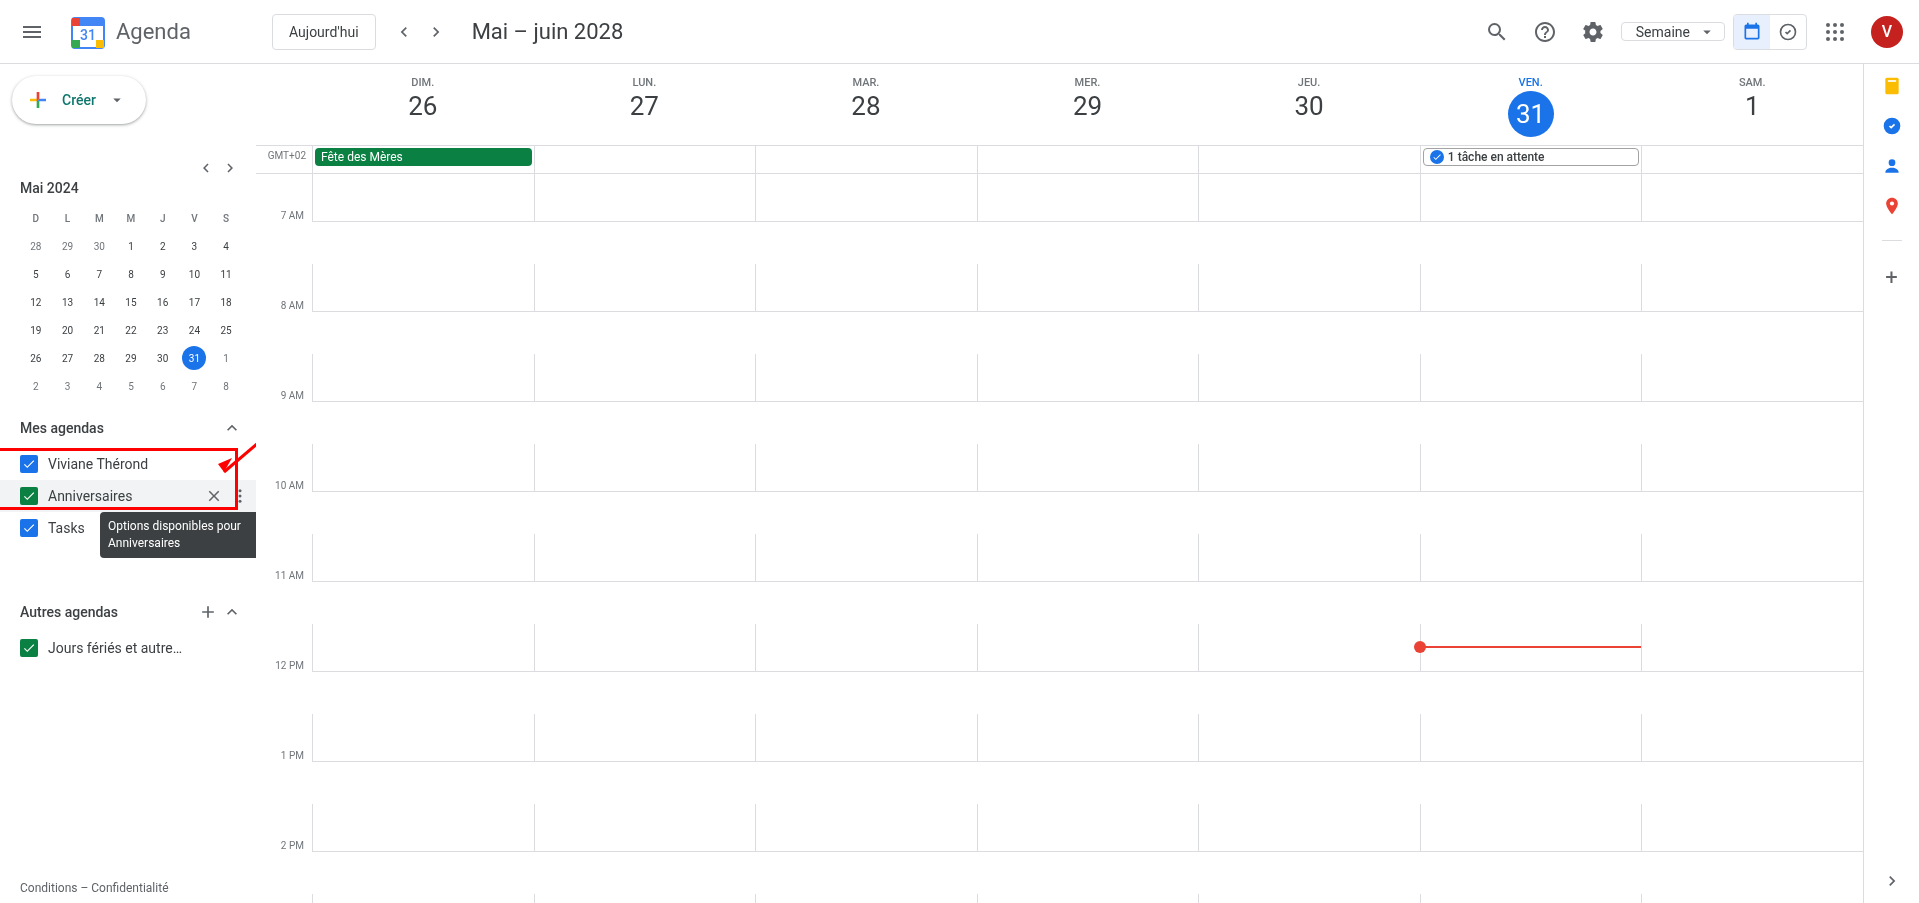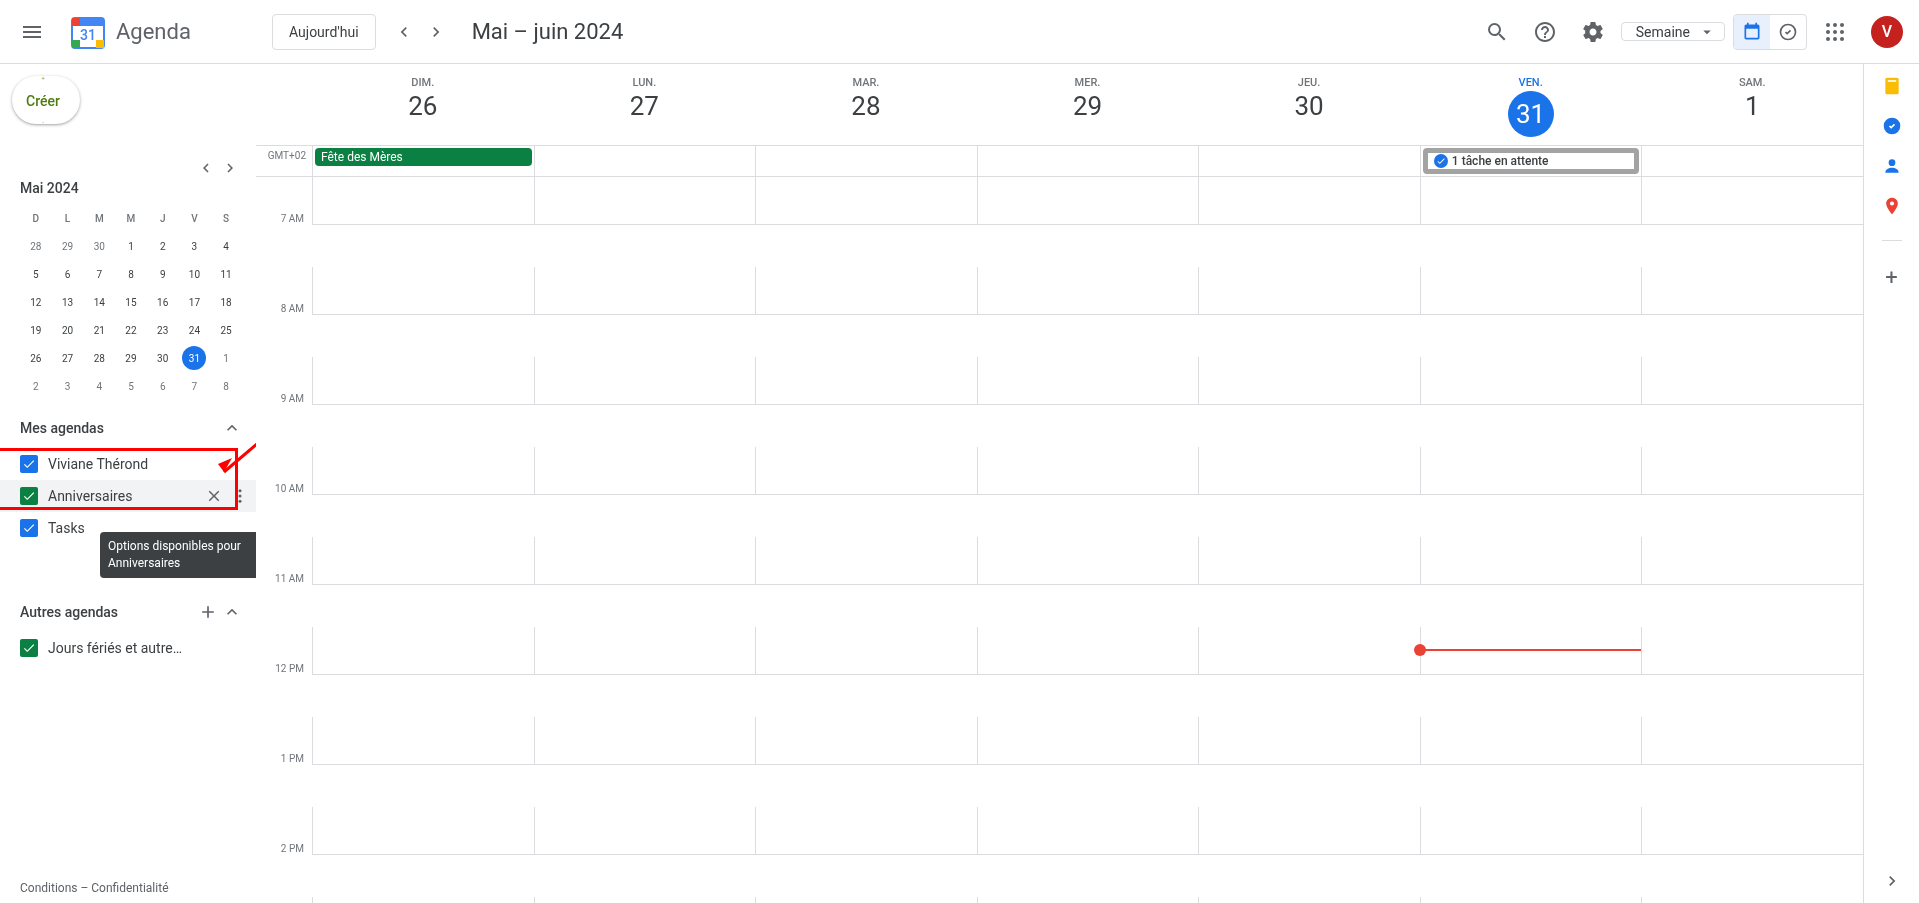--- a/index.html
+++ b/index.html
@@ -24,21 +24,21 @@
 .toggle-btn { width: 36px; height: 34px; display: flex; align-items: center; justify-content: center; cursor: pointer; }
 .toggle-btn.active { background: #e8f0fe; }
 .apps-btn { width: 40px; height: 40px; display: flex; align-items: center; justify-content: center; cursor: pointer; }
 .avatar { width: 32px; height: 32px; border-radius: 50%; background: #c5221f; color: #fff; display: flex; align-items: center; justify-content: center; font-size: 16px; font-weight: 500; cursor: pointer; margin: 0 8px; }
 
 
 .body { display: flex; height: calc(100vh - 64px); }
 
 
 .sidebar { width: 256px; padding: 8px 0 0 0; overflow: hidden; display: flex; flex-direction: column; }
-.create-btn { display: flex; align-items: center; gap: 12px; height: 48px; padding: 0 20px 0 14px; border: none; border-radius: 24px; box-shadow: 0 1px 2px 0 rgba(60,64,67,.3), 0 1px 3px 1px rgba(60,64,67,.15); background: #fff; font-size: 14px; font-weight: 500; color: #4d7c0f; cursor: pointer; margin: 4px 0 16px 12px; width: fit-content; flex-direction: column; }
+.create-btn { display: flex; align-items: center; gap: 12px; height: 48px; padding: 0 20px 0 14px; border: none; border-radius: 24px; box-shadow: 0 1px 2px 0 rgba(60,64,67,.3), 0 1px 3px 1px rgba(60,64,67,.15); background: #fff; font-size: 14px; font-weight: 500; color: #0f766e; cursor: pointer; margin: 4px 0 16px 12px; width: fit-content; }
 .create-plus { width: 24px; height: 24px; }
 
 .mini-cal { padding: 0 14px 0 20px; }
 .mini-cal-header { display: flex; align-items: center; justify-content: space-between; margin-bottom: 8px; }
 .mini-cal-title { font-size: 14px; font-weight: 500; color: #3c4043; margin-top: 40px; }
 .mini-cal-nav { display: flex; }
 .mini-cal-arrow { width: 24px; height: 24px; display: flex; align-items: center; justify-content: center; cursor: pointer; color: #5f6368; border-radius: 50%; }
 .mini-cal-grid { display: grid; grid-template-columns: repeat(7, 1fr); gap: 0; }
 .mini-cal-cell { height: 28px; display: flex; align-items: center; justify-content: center; font-size: 10px; color: #70757a; cursor: pointer; }
 .mini-cal-cell.dow { color: #70757a; font-weight: 500; cursor: default; }
@@ -54,42 +54,42 @@
 .cal-list { margin-top: 4px; }
 .cal-item { display: flex; align-items: center; height: 32px; gap: 10px; font-size: 14px; color: #3c4043; position: relative; padding-right: 56px; }
 .cal-item.hovered { background: #f1f3f4; margin: 0 -14px 0 -20px; padding-left: 20px; padding-right: 14px; }
 .cal-item.hovered .cal-item-actions { display: flex; }
 .cal-item-actions { display: none; position: absolute; right: 4px; gap: 2px; }
 .cal-item.hovered .cal-item-actions { display: flex; }
 .cal-action-btn { width: 24px; height: 24px; display: flex; align-items: center; justify-content: center; border-radius: 50%; cursor: pointer; color: #5f6368; }
 .checkbox { width: 18px; height: 18px; border-radius: 2px; display: flex; align-items: center; justify-content: center; flex-shrink: 0; }
 .checkbox svg { width: 14px; height: 14px; }
 
-.tooltip { position: absolute; background: #3c4043; color: #fff; font-size: 12px; padding: 6px 8px; border-radius: 4px; line-height: 1.4; z-index: 100; margin-top: 20px; }
+.tooltip { position: absolute; background: #3c4043; color: #fff; font-size: 12px; padding: 6px 8px; border-radius: 4px; line-height: 1.4; z-index: 100; }
 
 .annotation-box { position: absolute; border: 3px solid #ff0000; pointer-events: none; z-index: 50; }
 .annotation-arrow { position: absolute; pointer-events: none; z-index: 51; }
 
 .footer-links { padding: 8px 20px; font-size: 12px; color: #5f6368; margin-top: auto; }
 
 
 .main { flex: 1; display: flex; overflow: hidden; }
 .calendar-view { flex: 1; display: flex; flex-direction: column; overflow: hidden; }
 .day-headers { display: grid; grid-template-columns: 56px repeat(7, 1fr); border-bottom: 1px solid #dadce0; padding-top: 12px; }
 .day-header { text-align: center; padding-bottom: 8px; position: relative; }
 .day-header .dow { font-size: 11px; color: #70757a; font-weight: 500; text-transform: uppercase; }
 .day-header.today .dow { color: #1a73e8; }
 .day-header .num { font-size: 26px; color: #3c4043; margin-top: 2px; }
 .day-header.today .num span { background: #1a73e8; color: #fff; border-radius: 50%; width: 46px; height: 46px; display: inline-flex; align-items: center; justify-content: center; }
 
 .allday-row { display: grid; grid-template-columns: 56px repeat(7, 1fr); min-height: 28px; border-bottom: 1px solid #dadce0; }
 .tz-label { font-size: 10px; color: #70757a; text-align: right; padding: 4px 6px 0 0; }
 .allday-cell { border-left: 1px solid #dadce0; padding: 2px; }
 .event-chip { background: #0b8043; color: #fff; font-size: 12px; padding: 2px 6px; border-radius: 4px; white-space: nowrap; overflow: hidden; text-overflow: ellipsis; cursor: pointer; }
-.task-chip { background: #fff; border: 5px solid #a3a3a3; color: #3c4043; font-size: 12px; padding: 1px 6px; border-radius: 4px; display: flex; align-items: center; gap: 4px; cursor: pointer; font-weight: 500; white-space: nowrap; }
+.task-chip { background: #fff; border: 1px solid #a3a3a3; color: #3c4043; font-size: 12px; padding: 1px 6px; border-radius: 4px; display: flex; align-items: center; gap: 4px; cursor: pointer; font-weight: 500; white-space: nowrap; }
 .task-chip-icon { width: 14px; height: 14px; background: #1a73e8; border-radius: 50%; display: flex; align-items: center; justify-content: center; }
 
 .time-grid { flex: 1; overflow-y: auto; overflow-x: hidden; position: relative; }
 .time-grid-inner { display: grid; grid-template-columns: 56px repeat(7, 1fr); position: relative; }
 .hour-label { height: 48px; font-size: 10px; color: #70757a; text-align: right; padding-right: 8px; position: relative; top: -6px; margin-top: 42px; }
 .hour-cell { height: 48px; border-left: 1px solid #dadce0; border-bottom: 1px solid #dadce0; }
 .now-line { position: absolute; height: 2px; background: #ea4335; z-index: 5; }
 .now-dot { position: absolute; width: 12px; height: 12px; background: #ea4335; border-radius: 50%; z-index: 6; left: -6px; top: -5px; }
 
 
@@ -129,21 +129,21 @@
       <svg width="20" height="20" viewBox="0 0 24 24" fill="currentColor">
           <path d="M15.41 7.41L14 6l-6 6 6 6 1.41-1.41L10.83 12z"></path>
         </svg>
     </div>
     <div class="nav-arrow">
       <svg width="20" height="20" viewBox="0 0 24 24" fill="currentColor">
           <path d="M10 6L8.59 7.41 13.17 12l-4.58 4.59L10 18l6-6z"></path>
         </svg>
     </div>
   </div>
-  <div class="date-title">Mai – juin 2024</div>
+  <div class="date-title">Mai – juin 2028</div>
 
   <div class="header-right">
     <div class="icon-btn">
       <svg width="24" height="24" viewBox="0 0 24 24" fill="currentColor">
           <path d="M15.5 14h-.79l-.28-.27A6.471 6.471 0 0016 9.5 6.5 6.5 0 109.5 16c1.61 0 3.09-.59 4.23-1.57l.27.28v.79l5 4.99L20.49 19l-4.99-5zm-6 0C7.01 14 5 11.99 5 9.5S7.01 5 9.5 5 14 7.01 14 9.5 11.99 14 9.5 14z"></path>
         </svg>
     </div>
     <div class="icon-btn">
       <svg width="24" height="24" viewBox="0 0 24 24" fill="currentColor">
           <path d="M11 18h2v-2h-2v2zm1-16C6.48 2 2 6.48 2 12s4.48 10 10 10 10-4.48 10-10S17.52 2 12 2zm0 18c-4.41 0-8-3.59-8-8s3.59-8 8-8 8 3.59 8 8-3.59 8-8 8zm0-14c-2.21 0-4 1.79-4 4h2c0-1.1.9-2 2-2s2 .9 2 2c0 2-3 1.75-3 5h2c0-2.25 3-2.5 3-5 0-2.21-1.79-4-4-4z"></path>

